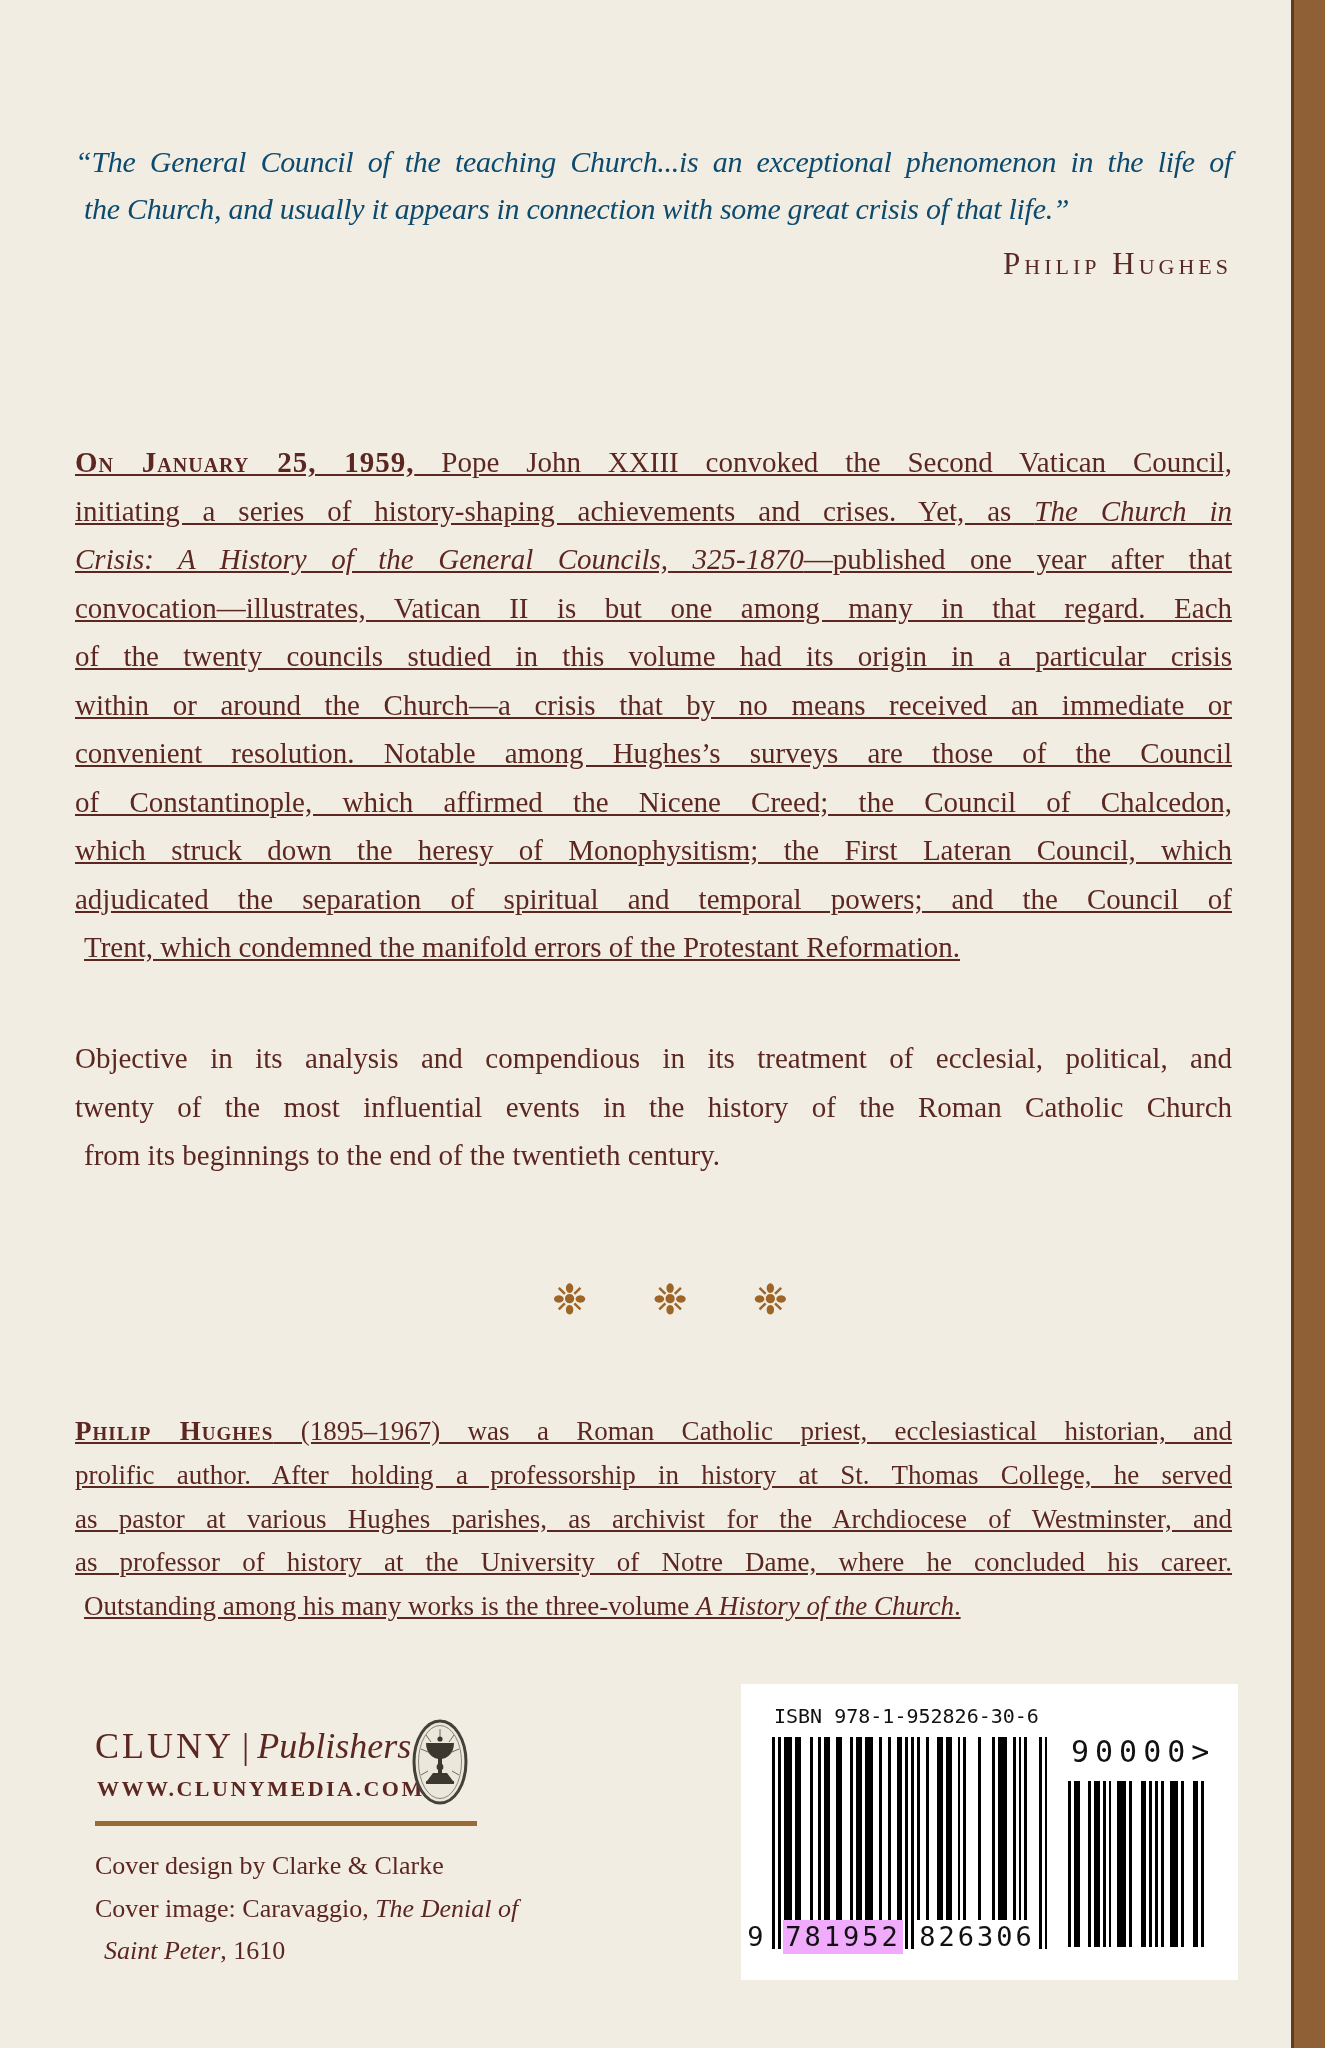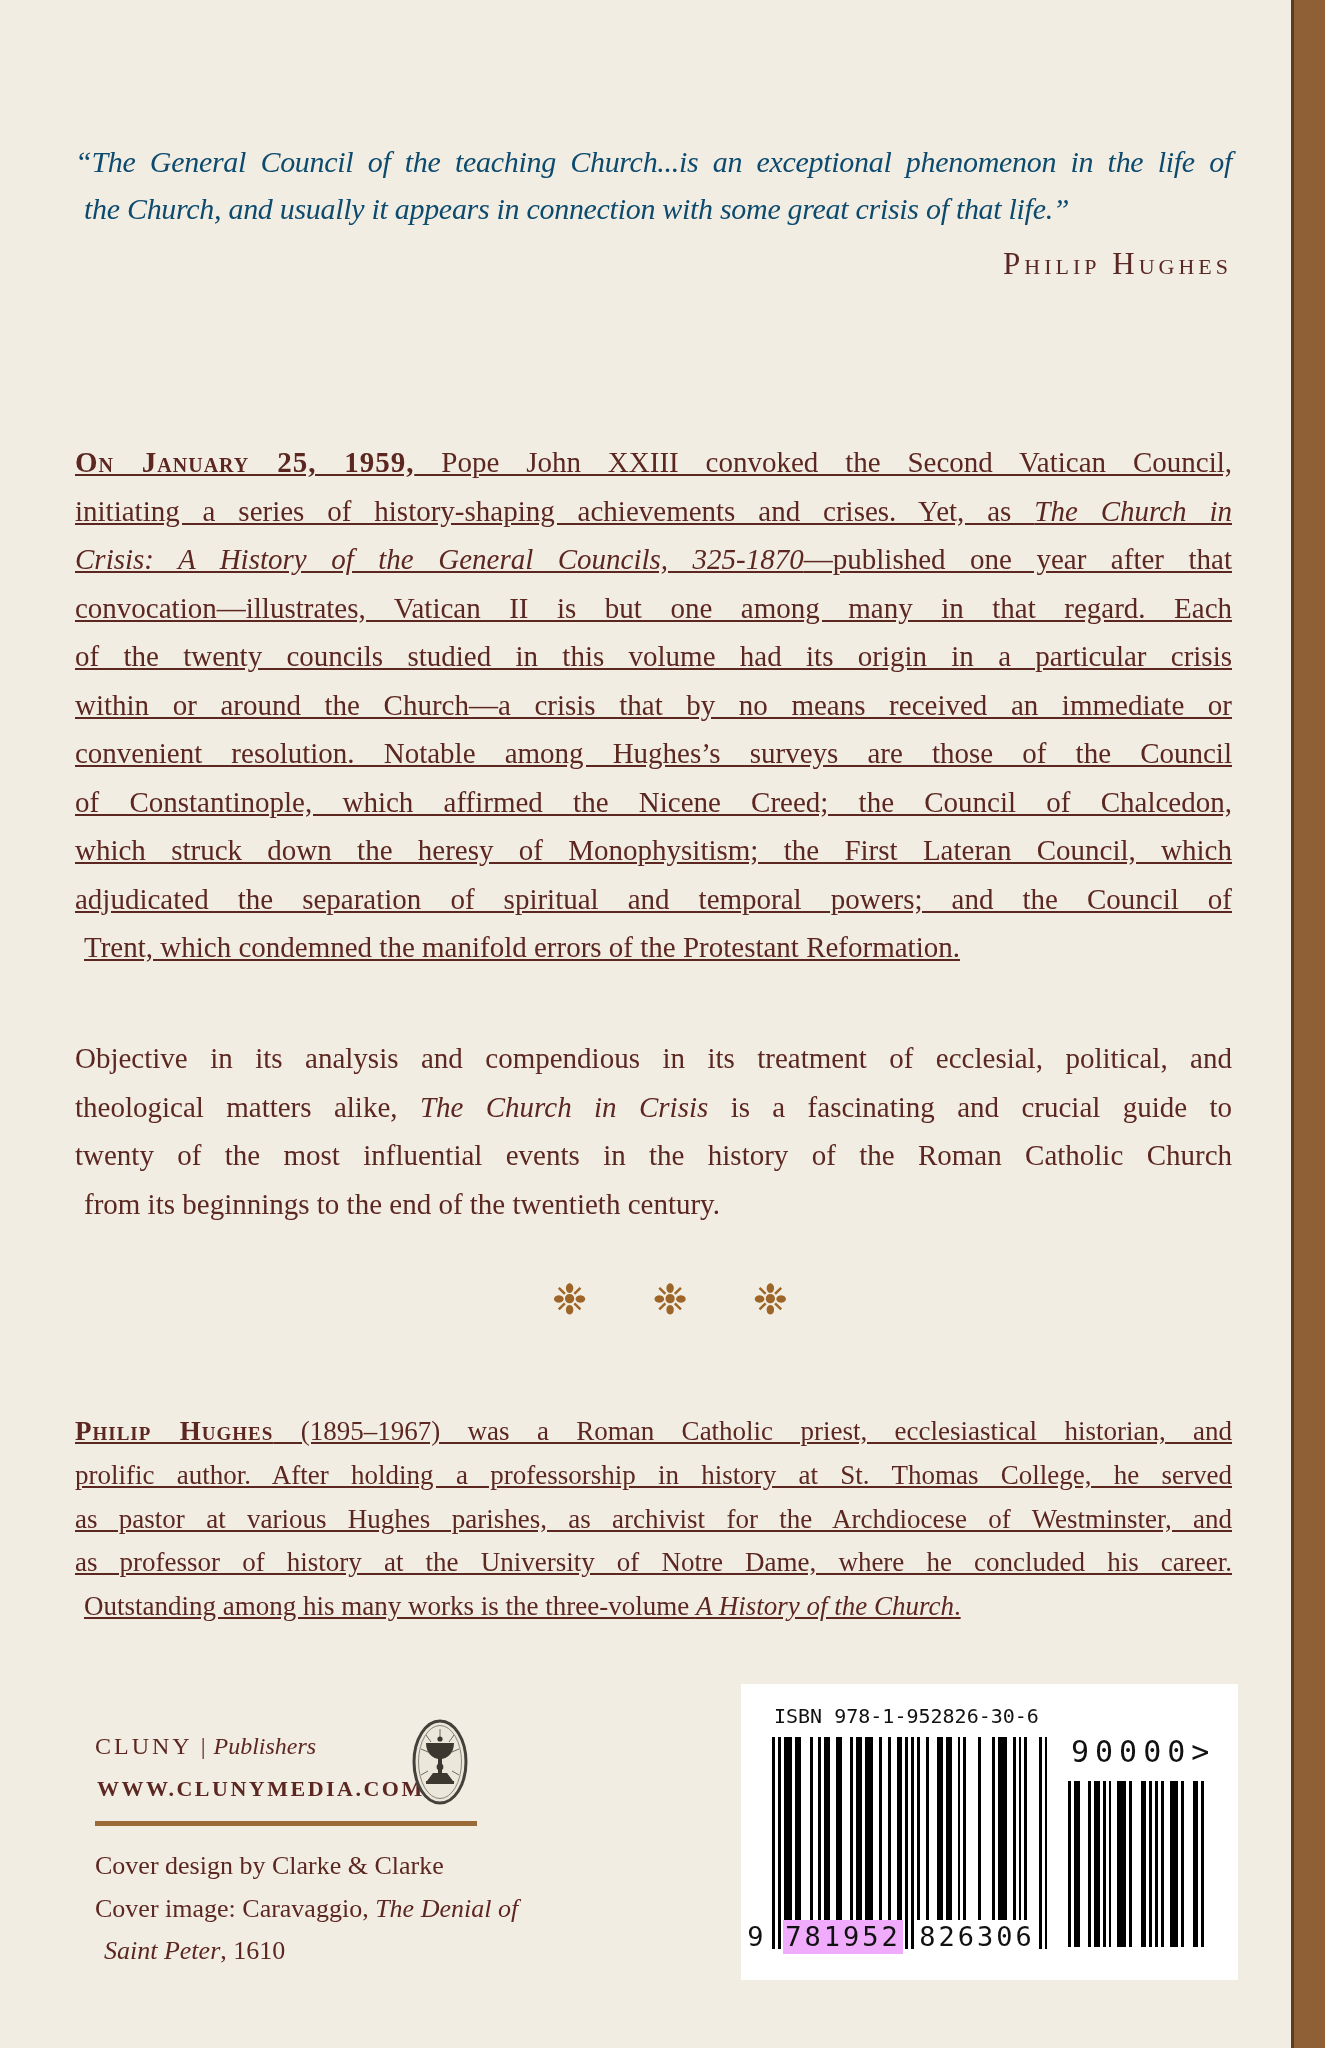--- a/index.html
+++ b/index.html
@@ -28,21 +28,21 @@
   .left .tline { text-align:left; text-align-last:left; }
   .sc { font-variant:small-caps; font-weight:700; letter-spacing:1px; }
   .it { font-style:italic; }
   
   #ornaments { left:552px; top:1279px; width:236px; display:flex;
     justify-content:space-between; font-size:42px; line-height:42px;
     color:#9d6527; font-family:"DejaVu Sans", sans-serif; }
   
   #bio { left:75px; top:1410px; width:1157px; font-size:27px; line-height:43.8px;text-decoration:underline; }
   
-  #cluny-line { left:95px; top:1724px; font-size:24px; line-height:44px; white-space:nowrap; }
+  #cluny-line { left:95px; top:1724px; font-size:36px; line-height:44px; white-space:nowrap; }
   #cluny-name { letter-spacing:3px; }
   #cluny-divider { font-weight:400; padding:0 8px; color:#5d2721; }
   #cluny-type { font-style:italic; }
   #website { left:97px; top:1776px; font-size:22px; letter-spacing:2.5px;
     font-weight:700; line-height:26px; }
   #emblem { left:412px; top:1719px; width:56px; height:86px; }
   #rule { left:95px; top:1821px; width:382px; height:5px; background:#9a6a38; }
   #credits { left:95px; top:1845px; width:520px; font-size:26px; line-height:42.6px; }
   
   #bc-panel { left:741px; top:1684px; width:497px; height:296px; background:#ffffff; color:#111; }
@@ -83,21 +83,20 @@
       <div class="tline"><span>within or around the Church—a crisis that by no means received an immediate or</span></div>
       <div class="tline"><span>convenient resolution. Notable among Hughes’s surveys are those of the Council</span></div>
       <div class="tline"><span>of Constantinople, which affirmed the Nicene Creed; the Council of Chalcedon,</span></div>
       <div class="tline"><span>which struck down the heresy of Monophysitism; the First Lateran Council, which</span></div>
       <div class="tline"><span>adjudicated the separation of spiritual and temporal powers; and the Council of</span></div>
       <div class="tline last"><span>Trent, which condemned the manifold errors of the Protestant Reformation.</span></div>
     </div>
 
   <div id="para2" class="abs bodypara">
       <div class="tline"><span>Objective in its analysis and compendious in its treatment of ecclesial, political, and</span></div>
-      <div class="tline"><span>theological matters alike, </span><span class="it">The Church in Crisis</span><span> is a fascinating and crucial guide to</span></div>
       <div class="tline"><span>twenty of the most influential events in the history of the Roman Catholic Church</span></div>
       <div class="tline last"><span>from its beginnings to the end of the twentieth century.</span></div>
     </div>
 
   <div id="ornaments" class="abs">
     <span>❉</span>
     <span>❉</span>
     <span>❉</span>
   </div>
 

